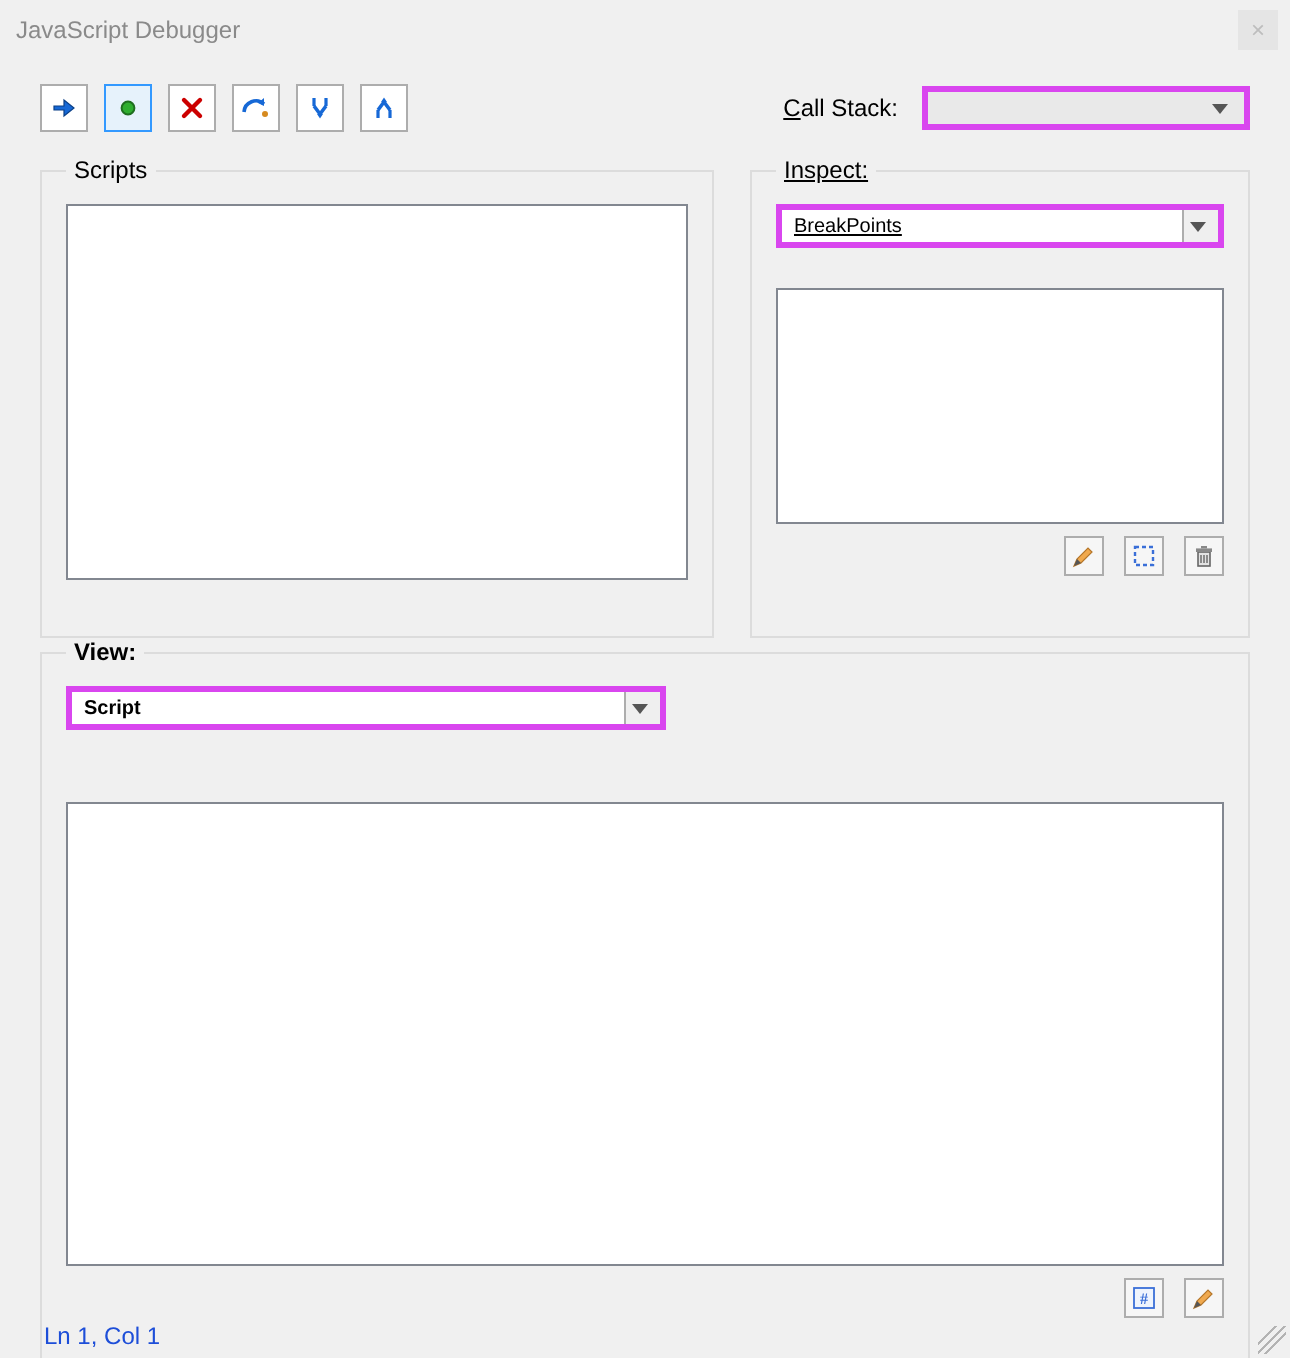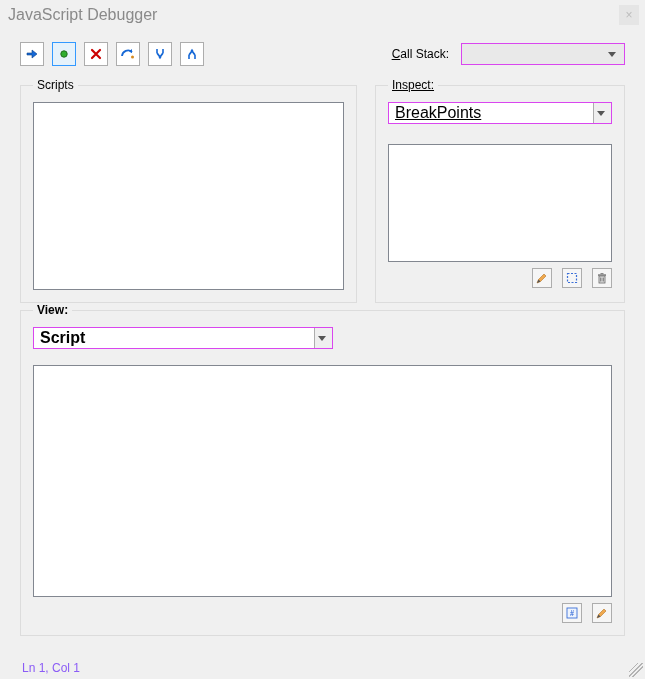--- a/index.html
+++ b/index.html
@@ -15,21 +15,21 @@
     position: relative;
   }
   .titlebar {
     height: 30px;
     display: flex;
     align-items: center;
     justify-content: space-between;
     padding: 0 6px 0 8px;
     color: #8a8a8a;
   }
-  .titlebar .title { font-size: 16px; }
+  .titlebar .title { font-size: 12px; }
   .titlebar .close {
     width: 20px; height: 20px;
     background: #e5e5e5;
     color: #bdbdbd;
     font-size: 12px;
     line-height: 20px;
     text-align: center;
     cursor: default;
   }
   .content { padding: 12px 20px 0 20px; }
@@ -46,46 +46,46 @@
     background: #fff;
     display: flex; align-items: center; justify-content: center;
     cursor: pointer;
   }
   .tb-btn.active { border: 1px solid #3399ff; background:#e6f2fb; }
   .callstack-label { margin-right: 4px; }
   .callstack-label u { text-decoration: underline; }
   .dropdown {
     position: relative;
     height: 22px;
-    border: 1px solid #d946ef;
+    border: 3px solid #d946ef;
     background: #e9e9e9;
     display: flex; align-items: center;
     padding: 0 22px 0 6px;
     cursor: pointer;
     min-width: 160px;
-    font-size: 16px;
+    font-size: 10px;
   }
   .dropdown.white { background:#fff; }
   .dropdown::after {
     content: "";
     position: absolute; right: 8px; top: 50%;
     transform: translateY(-40%);
     border-left: 4px solid transparent;
     border-right: 4px solid transparent;
     border-top: 5px solid #555;
   }
   .dropdown.white::after { right:6px; }
   .dropdown.white .arrow-box {
     position:absolute; right:0; top:0; bottom:0; width:18px;
     border-left:1px solid #adadad; background:#efefef;
   }
   .two-col { display:flex; gap:18px; }
   fieldset.group {
     border: 1px solid #dcdcdc;
-    padding: 10px 12px 12px 12px;
+    padding: 10px 12px 28px 12px;
     margin: 0;
   }
   fieldset.group > legend {
     padding: 0 4px;
     color: #000;
   }
   .scripts-box { flex:1; min-width:0; }
   .inspect-box { width: 250px; text-decoration: underline; }
   .listbox {
     border: 1px solid #828790;
@@ -97,34 +97,34 @@
   .inspect-list { height: 118px; }
   .inspect-tools { display:flex; justify-content:flex-end; gap:10px; margin-top:6px; }
   .tool-btn {
     width: 20px; height: 20px;
     border: 1px solid #adadad;
     background:#f6f6f6;
     display:flex; align-items:center; justify-content:center;
     cursor:pointer;
   }
   .view-group { margin-top: 14px; font-weight: bold; }
-  .view-drop { width: 300px; margin-bottom: 16px; }
+  .view-drop { width: 300px; margin-bottom: 36px; }
   .view-area {
     border:1px solid #828790;
     background:#fff;
     height: 232px;
     width: 100%;
   }
   .view-tools { display:flex; justify-content:flex-end; gap:10px; margin-top:6px; }
   .statusbar {
     position:absolute; left:0; right:0; bottom:0;
     height: 22px;
     padding: 0 22px;
     display:flex; align-items:center;
-    color:#8b5cf6;
+    color:#1d4ed8;
     font-size:12px;
   }
   .resize-grip {
     position:absolute; right:2px; bottom:2px;
     width:14px; height:14px;
     background:
       linear-gradient(135deg, transparent 0 6px, #b3b3b3 6px 7px, transparent 7px 100%),
       linear-gradient(135deg, transparent 0 9px, #b3b3b3 9px 10px, transparent 10px 100%),
       linear-gradient(135deg, transparent 0 12px, #b3b3b3 12px 13px, transparent 13px 100%);
   }

